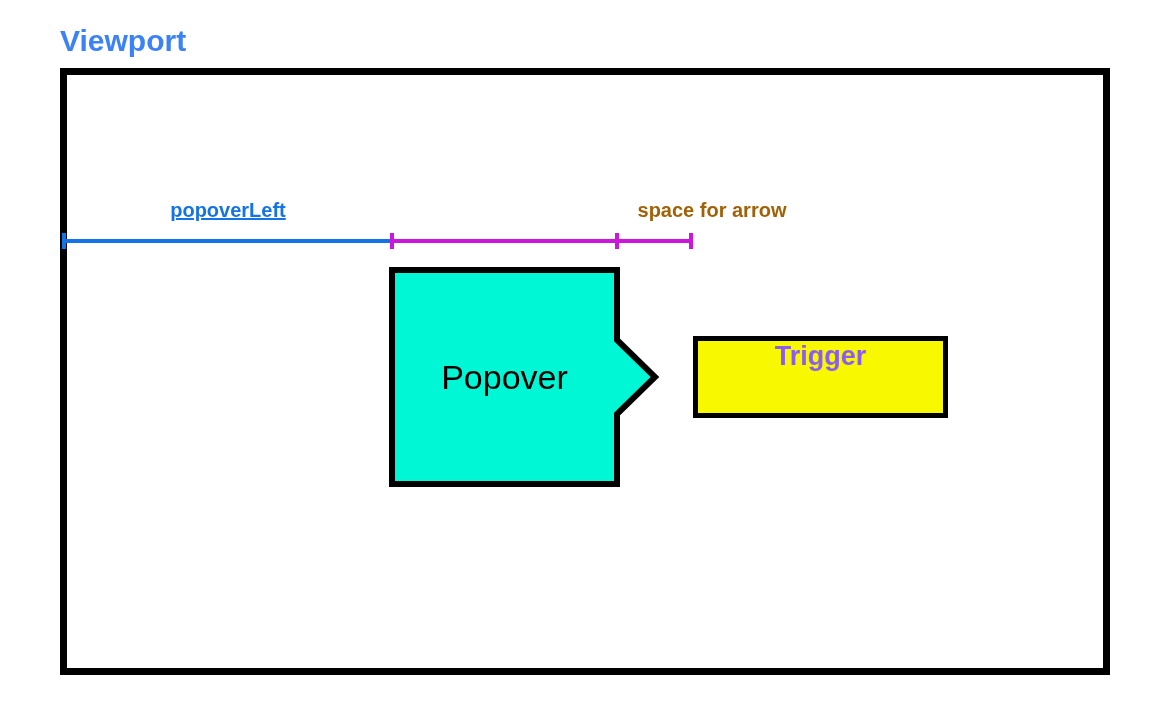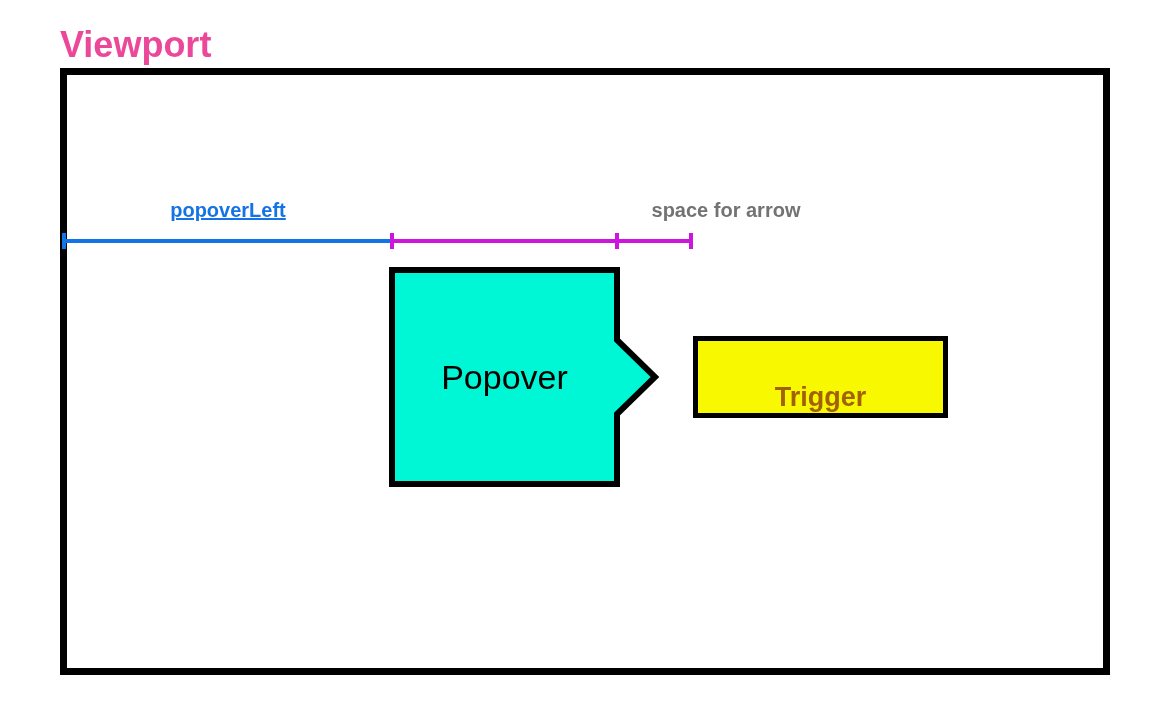--- a/index.html
+++ b/index.html
@@ -12,23 +12,23 @@
     position: relative;
     width: 1173px;
     height: 728px;
     background: #ffffff;
     overflow: hidden;
   }
   .page-title {
     position: absolute;
     left: 60px;
     top: 24px;
-    font-size: 36px;
+    font-size: 30px;
     font-weight: bold;
-    color: #ec4899;
+    color: #3b82f6;
     letter-spacing: 0px;
   }
   .viewport-box {
     position: absolute;
     left: 60px;
     top: 68px;
     width: 1050px;
     height: 607px;
     border: 7px solid #000000;
     box-sizing: border-box;
@@ -39,21 +39,21 @@
     position: absolute;
     top: 199px;
     width: 220px;
     text-align: center;
     font-size: 20px;
     font-weight: bold;
     white-space: nowrap;
   }
   .label-popover-left  { left: 118px; color: #1473e6; text-decoration: underline; }
   .label-popover-width { left: 395px; color: #cc16db; }
-  .label-space-arrow   { left: 616px; color: #737373; }
+  .label-space-arrow   { left: 602px; color: #a16207; }
 
   .meas-line {
     position: absolute;
     top: 239px;
     height: 4px;
   }
   .line-blue    { left: 63px;  width: 329px; background: #1473e6; }
   .line-magenta { left: 392px; width: 301px; background: #cc16db; }
 
   .meas-tick {
@@ -94,25 +94,25 @@
   .trigger-box {
     position: absolute;
     left: 693px;
     top: 336px;
     width: 255px;
     height: 82px;
     box-sizing: border-box;
     background: #f8f800;
     border: 5px solid #000000;
     display: flex;
-    align-items: flex-end;
+    align-items: flex-start;
     justify-content: center;
     font-size: 27px;
     font-weight: bold;
-    color: #a16207;
+    color: #8b5cf6;
   }
 </style>
 </head>
 <body>
 
 <div class="stage">
 
   <div class="page-title">Viewport</div>
 
   <div class="viewport-box"></div>

